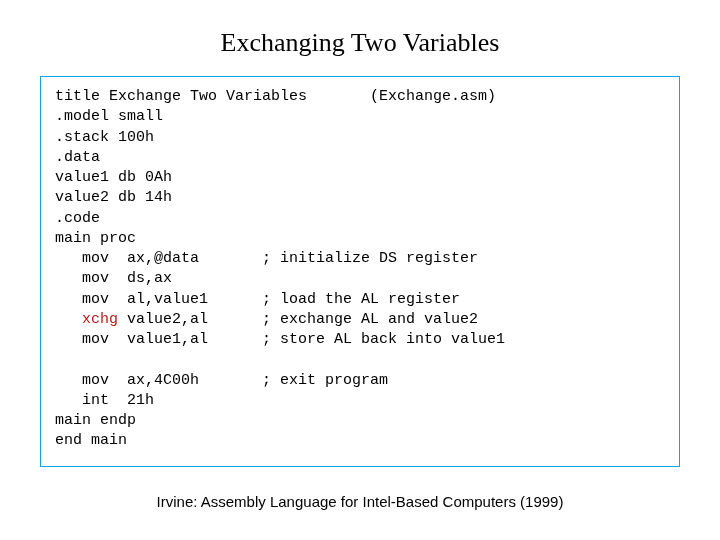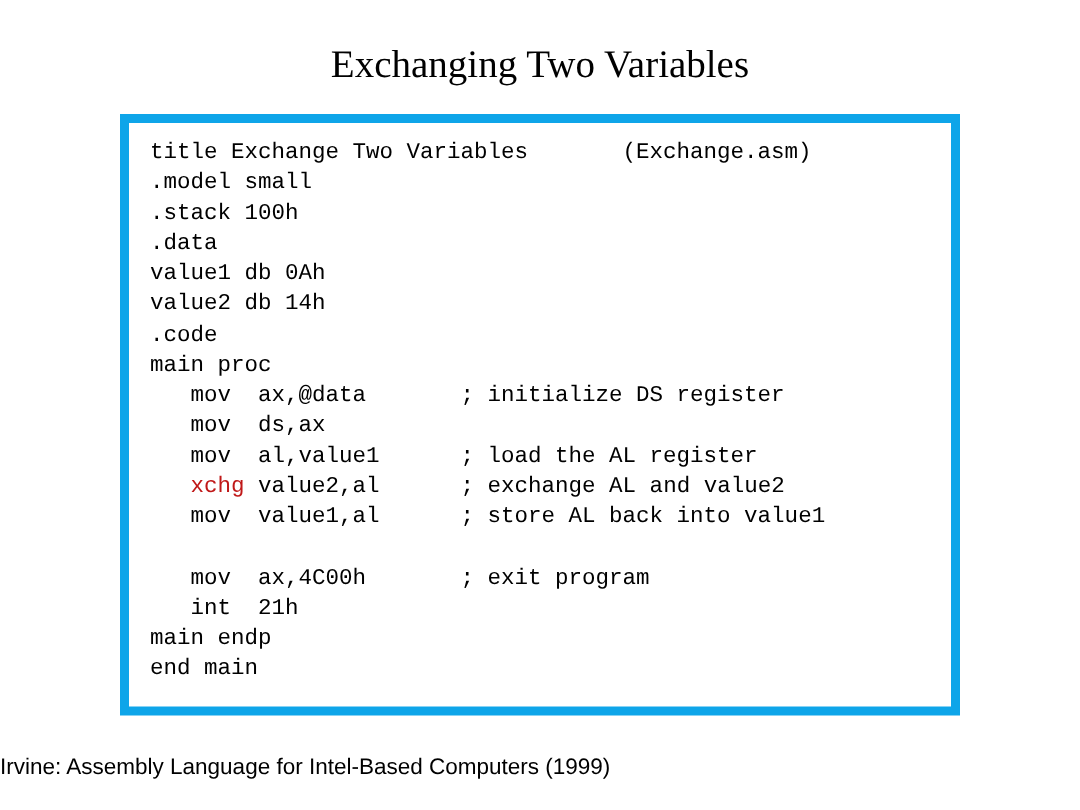--- a/index.html
+++ b/index.html
@@ -20,33 +20,34 @@
   }
   .title {
     font-size: 26px;
     font-weight: normal;
     text-align: center;
     margin: 10px 0 18px 0;
     font-family: "Times New Roman", Times, serif;
   }
   .code-box {
     margin: 0 auto;
-    width: 560px;
-    border: 6px solid #0ea5e9;
+    width: 640px;
+    border: 1px solid #0ea5e9;
     padding: 10px 14px 14px 14px;
     box-sizing: border-box;
     font-family: "Courier New", Courier, monospace;
     font-size: 15px;
     line-height: 1.35;
     white-space: pre;
   }
   .hl {
     color: #c01818;
   }
   .footer {
+    text-align: center;
     font-size: 15px;
     margin-top: 26px;
     font-family: Arial, Helvetica, sans-serif;
   }
 </style>
 </head>
 <body>
 
 <div class="slide">
 

